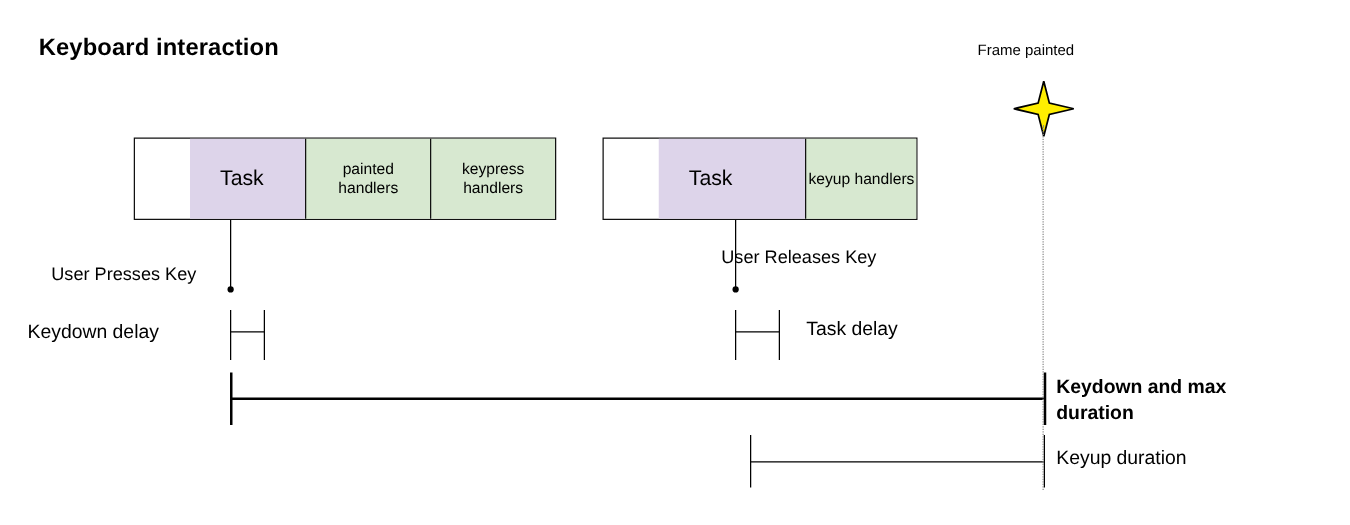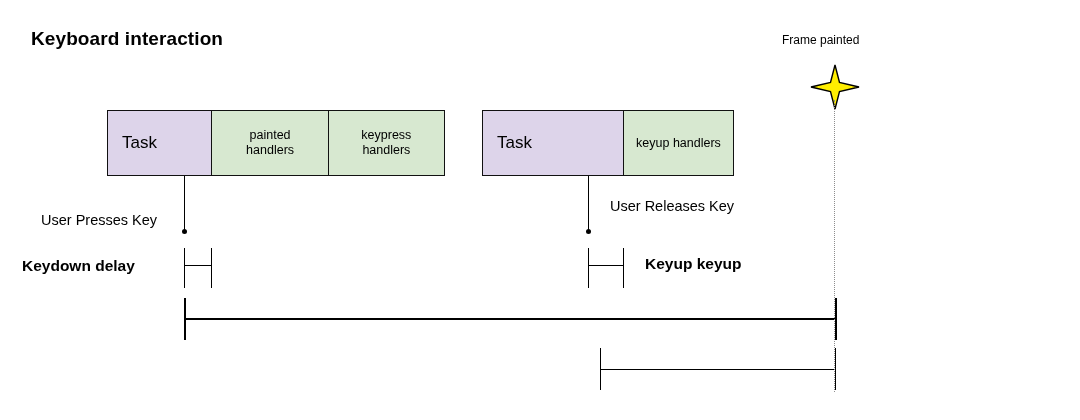--- a/index.html
+++ b/index.html
@@ -47,21 +47,22 @@
     align-items: center;
     justify-content: center;
     text-align: center;
     line-height: 1.18;
   }
   .cell + .cell { border-left: 1.4px solid #111111; }
   .cell.task {
     background: #ddd4ea;
     font-size: 17px;
     justify-content: flex-start;
-    padding-left: 14px;
+    padding-left: 24px;
+    margin-left: 44px;
   }
   .cell.handler {
     background: #d7e8d0;
     font-size: 12.5px;
   }
 
   
   #taskbar-keydown { left: 107px; top: 110px; width: 338px; height: 66px; }
   #taskbar-keydown .c0 { width: 104px; }
   #taskbar-keydown .c1 { width: 117px; }
@@ -86,21 +87,21 @@
   #arrow-keydown-dot  { left: 182px; top: 229px; }
   #arrow-keyup-line   { left: 588px; top: 176px; height: 54px; }
   #arrow-keyup-dot    { left: 586px; top: 229px; }
 
   
   .event-label {
     font-size: 14.5px;
     white-space: nowrap;
   }
   #label-user-presses  { left: 41px;  top: 212px; }
-  #label-user-releases { left: 610px; top: 198px; text-align: center; }
+  #label-user-releases { left: 577px; top: 198px; text-align: center; }
 
   
   .hmark-tick {
     width: 0;
     border-left: 1.6px solid #000000;
   }
   .hmark-bar {
     height: 0;
     border-top: 1.4px solid #000000;
   }
@@ -109,21 +110,20 @@
   #kd-delay-tick-r { left: 211px; top: 248px; height: 40px; }
   #kd-delay-bar    { left: 184px; top: 265px; width: 28px; }
   
   #ku-delay-tick-l { left: 588px; top: 248px; height: 40px; }
   #ku-delay-tick-r { left: 623px; top: 248px; height: 40px; }
   #ku-delay-bar    { left: 588px; top: 265px; width: 36px; }
 
   .delay-label {
     font-size: 15.5px;
     white-space: nowrap;
-    font-weight: bold;
   }
   #label-keydown-delay { left: 22px;  top: 257px; }
   #label-keyup-delay   { left: 645px; top: 255px; }
 
   
   
   #dur-keydown-tick-l { left: 184px; top: 298px; height: 42px; border-left-width: 2.4px; }
   #dur-keydown-tick-r { left: 835px; top: 298px; height: 42px; border-left-width: 2.4px; }
   #dur-keydown-bar    { left: 184px; top: 318px; width: 652px; border-top-width: 2.4px; }
 
@@ -205,29 +205,31 @@
   <div class="abs event-label" id="label-user-releases">User Releases Key</div>
 
   <div class="abs hmark-tick" id="kd-delay-tick-l"></div>
   <div class="abs hmark-tick" id="kd-delay-tick-r"></div>
   <div class="abs hmark-bar" id="kd-delay-bar"></div>
   <div class="abs delay-label" id="label-keydown-delay">Keydown delay</div>
 
   <div class="abs hmark-tick" id="ku-delay-tick-l"></div>
   <div class="abs hmark-tick" id="ku-delay-tick-r"></div>
   <div class="abs hmark-bar" id="ku-delay-bar"></div>
-  <div class="abs delay-label" id="label-keyup-delay">Keyup keyup</div>
+  <div class="abs delay-label" id="label-keyup-delay">Task delay</div>
 
   <div class="abs hmark-tick" id="dur-keydown-tick-l"></div>
   <div class="abs hmark-tick" id="dur-keydown-tick-r"></div>
   <div class="abs hmark-bar" id="dur-keydown-bar"></div>
+  <div class="abs" id="label-keydown-duration">Keydown and max duration</div>
 
   <div class="abs hmark-tick" id="dur-keyup-tick-l"></div>
   <div class="abs hmark-tick" id="dur-keyup-tick-r"></div>
   <div class="abs hmark-bar" id="dur-keyup-bar"></div>
+  <div class="abs" id="label-keyup-duration">Keyup duration</div>
 
   <div class="abs event-label" id="label-frame-painted">Frame painted</div>
   <svg class="abs" id="frame-star" viewBox="0 0 50 46">
     <path d="M25 1 L29.5 18.5 L49 23 L29.5 27.5 L25 45 L20.5 27.5 L1 23 L20.5 18.5 Z" fill="#ffee00" stroke="#000000" stroke-width="1.4" stroke-linejoin="miter"></path>
   </svg>
   <div class="abs" id="frame-dotted-line"></div>
 
 </div>
 
 </body></html>

